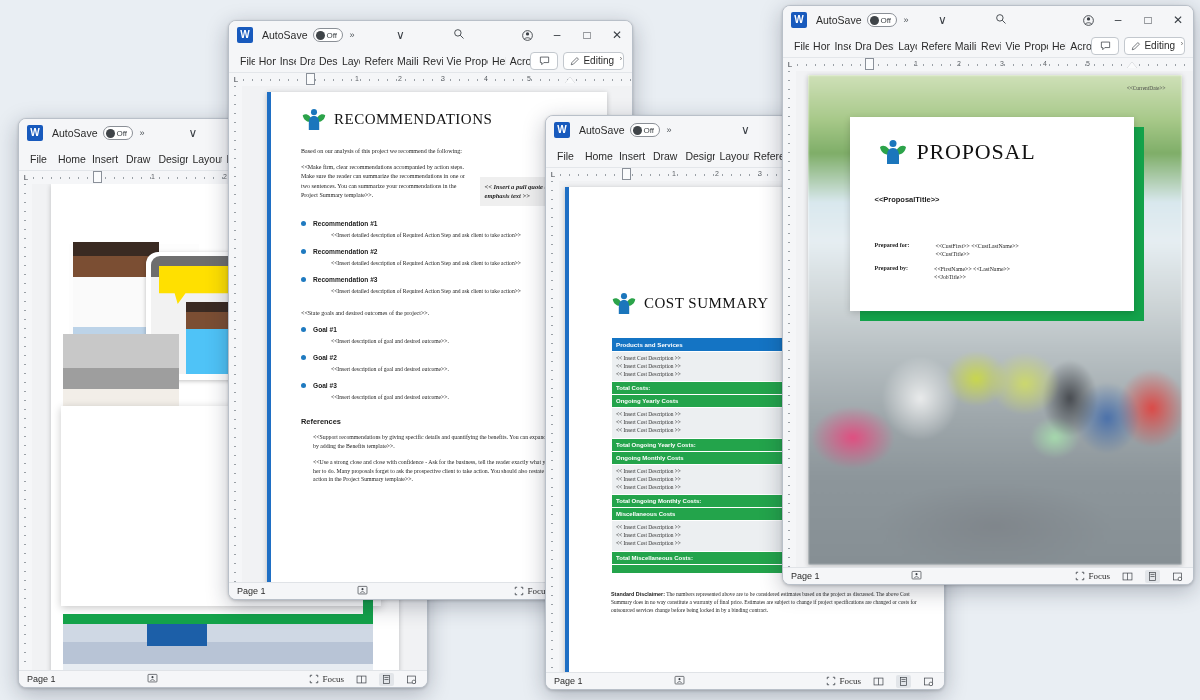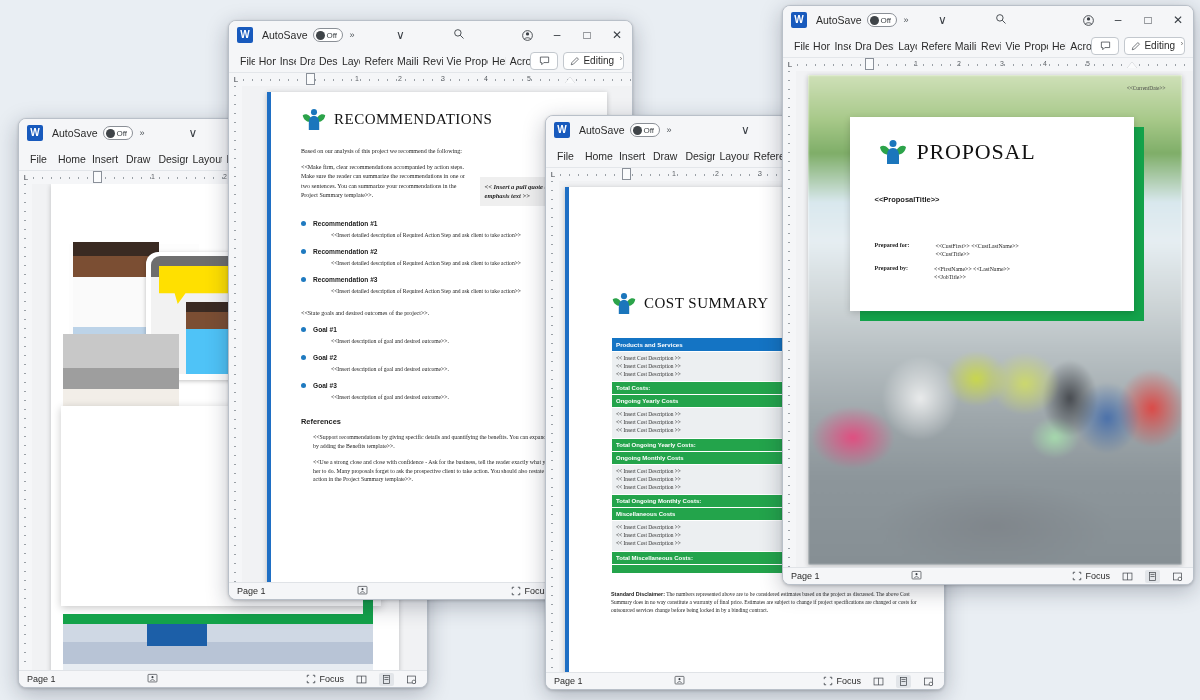--- a/index.html
+++ b/index.html
@@ -120,21 +120,21 @@
      background:#1f6fc4;}
 
   
   .statusbar {
     height:17px;flex:0 0 17px;background:#f5f6f8;border-top:1px solid #e0e3e7;
     display:flex;align-items:center;font-size:9px;color:#2b2b2b;padding:0 8px;gap:0;
   }
   .sb-page{min-width:120px;}
   .sb-acc{font-size:10px;}
   .sb-right{margin-left:auto;display:flex;align-items:center;gap:10px;}
-  .sb-focus{display:flex;align-items:center;gap:3px;}
+  .sb-focus{display:flex;align-items:center;gap:3px;font-family:Liberation Serif, serif;}
   .viewbtn{width:15px;height:13px;display:flex;align-items:center;justify-content:center;font-size:9px;}
   .viewbtn.active{background:#e2e5e9;border-radius:2px;}
 
   
   .leftbar { position:absolute;left:0;top:0;bottom:0;width:4px;background:#1f6fc4;}
   .logo-wrap{display:flex;align-items:center;gap:7px;}
   .logo-svg{flex:0 0 auto;}
   .doc-h1{font-family:"Liberation Serif", serif;letter-spacing:.5px;color:#111;}
   .doc-p{font-family:"Liberation Serif", serif;color:#1d1d1d;}
   .doc-b{font-family:"Liberation Sans", sans-serif;font-weight:bold;color:#1b1b1b;}

